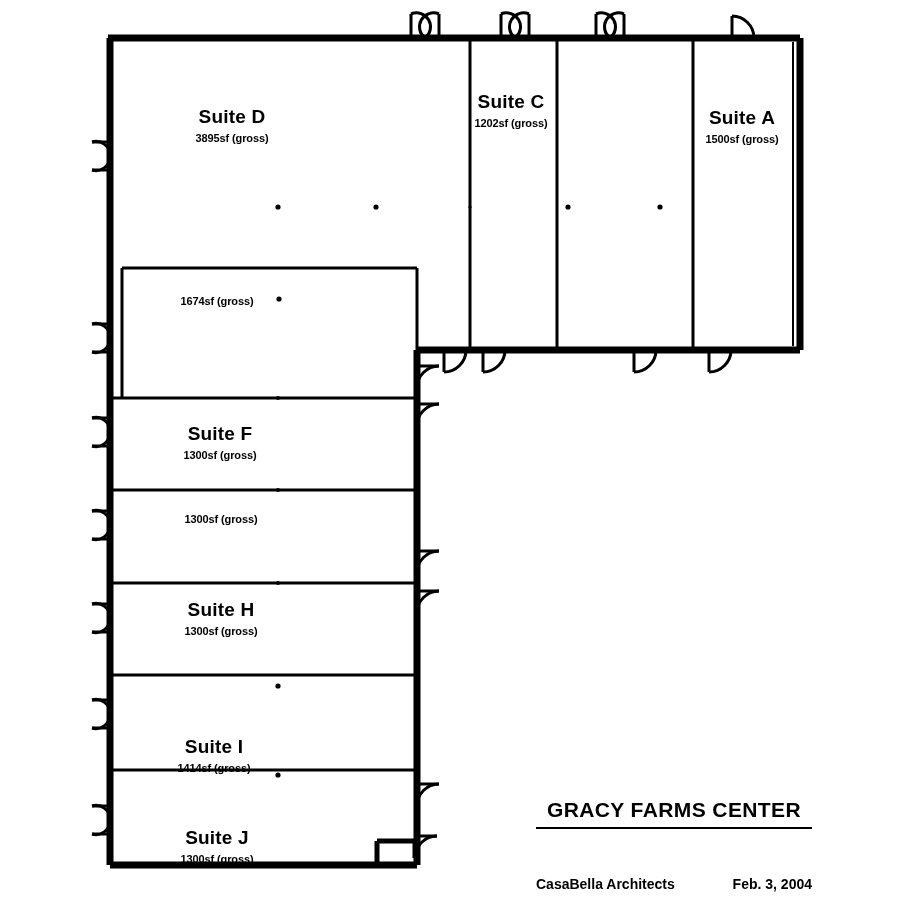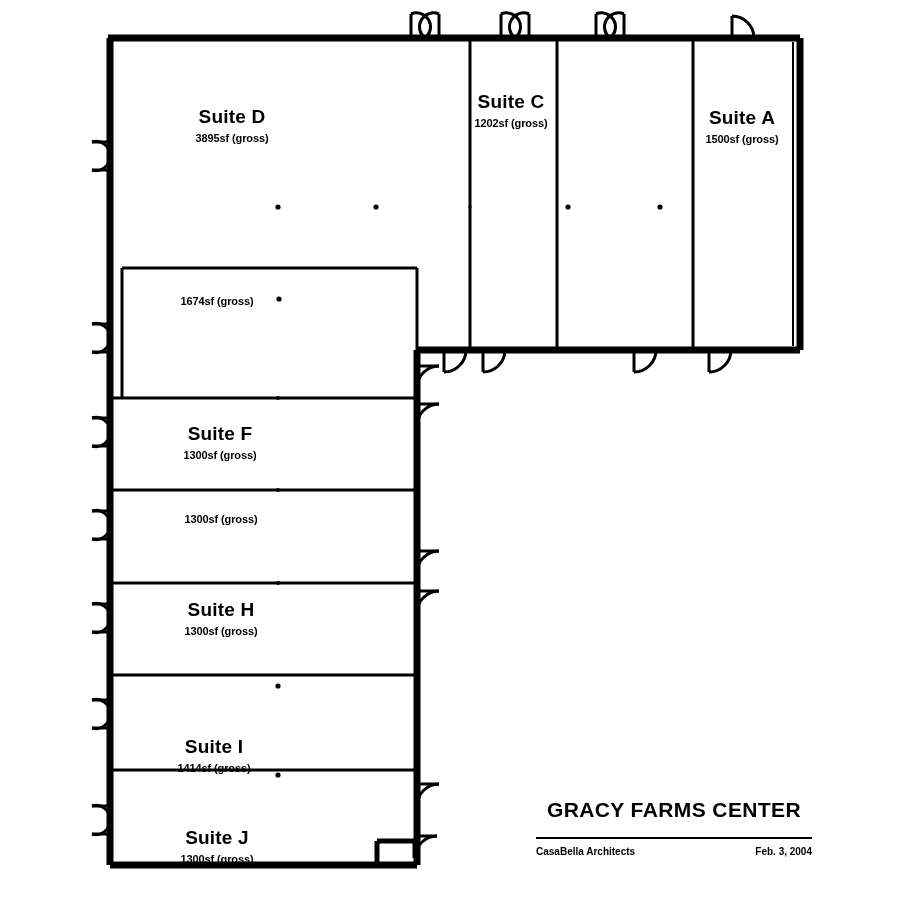--- a/index.html
+++ b/index.html
@@ -57,35 +57,35 @@
     width: 276px;
     color: #000000;
     user-select: none;
   }
   #titleblock .tb-title {
     display: block;
     font-size: 21px;
     font-weight: bold;
     letter-spacing: 0.4px;
     text-align: center;
-    padding-bottom: 15px;
+    padding-bottom: 5px;
     border-bottom: 2px solid #000000;
     white-space: nowrap;
   }
   #titleblock .tb-sub {
     display: flex;
     justify-content: space-between;
     align-items: baseline;
     margin-top: 7px;
-    font-size: 10px;
+    font-size: 14px;
     font-weight: bold;
     text-align: center;
   }
   #titleblock .tb-firm { white-space: nowrap; }
-  #titleblock .tb-date { white-space: nowrap; }
+  #titleblock .tb-date { white-space: nowrap; margin-top: 40px; }
 </style>
 </head>
 <body>
 
 <div id="plan-root">
 
   <svg id="plan-svg" viewBox="0 0 897 900">
 
     <g fill="none" stroke="#000000" stroke-width="7" stroke-linecap="butt">
 

